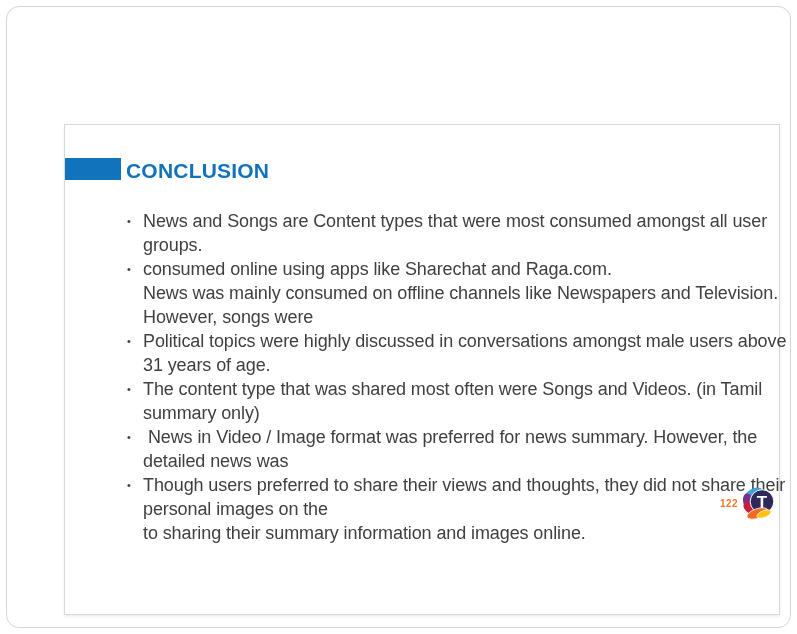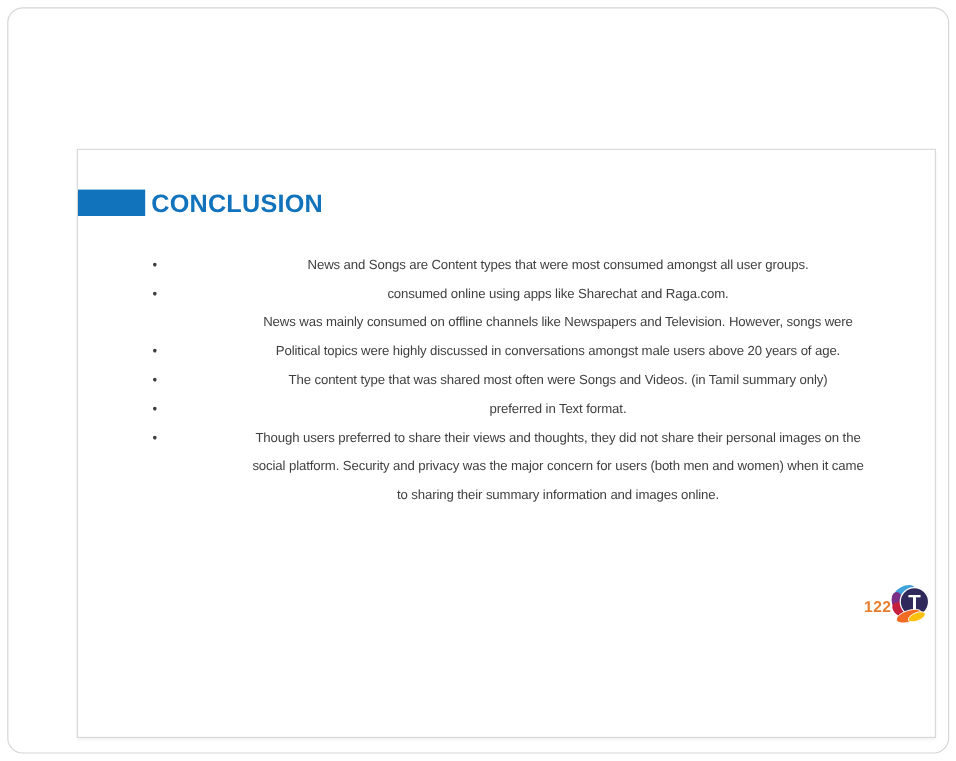--- a/index.html
+++ b/index.html
@@ -50,34 +50,33 @@
     align-items: flex-start;
   }
   .bullet-marker {
     flex: 0 0 16px;
     font-size: 11px;
     line-height: 24px;
     color: var(--body-text, #3f3f3f);
   }
   .bullet-text {
     flex: 1 1 auto;
-    font-size: 11px;
+    font-size: 18px;
     line-height: 24px;
     letter-spacing: -0.1px;
     color: var(--body-text, #3f3f3f);
-    text-align: center;
   }
   .bullet-line {
     display: block;
     white-space: pre-wrap;
   }
   .page-number {
     position: absolute;
     left: 655px; top: 373px;
-    font-size: 13px;
+    font-size: 10px;
     font-weight: bold;
     letter-spacing: 0.4px;
     color: var(--page-orange, #e87d2b);
   }
   .logo {
     position: absolute;
     left: 676px; top: 361px;
     width: 34px; height: 35px;
   }
 </style>
@@ -100,40 +99,39 @@
       <li class="bullet-item">
         <span class="bullet-marker">•</span>
         <div class="bullet-text">
           <span class="bullet-line">consumed online using apps like Sharechat and Raga.com.</span>
           <span class="bullet-line">News was mainly consumed on offline channels like Newspapers and Television. However, songs were</span>
         </div>
       </li>
       <li class="bullet-item">
         <span class="bullet-marker">•</span>
         <div class="bullet-text">
-          <span class="bullet-line">Political topics were highly discussed in conversations amongst male users above 20 years of age.</span>
+          <span class="bullet-line">Political topics were highly discussed in conversations amongst male users above 31 years of age.</span>
         </div>
       </li>
       <li class="bullet-item">
         <span class="bullet-marker">•</span>
         <div class="bullet-text">
           <span class="bullet-line">The content type that was shared most often were Songs and Videos. (in Tamil summary only)</span>
         </div>
       </li>
       <li class="bullet-item">
         <span class="bullet-marker">•</span>
         <div class="bullet-text">
-          <span class="bullet-line">preferred in Text format.</span>
+          <span class="bullet-line"> News in Video / Image format was preferred for news summary. However, the detailed news was</span>
         </div>
       </li>
       <li class="bullet-item">
         <span class="bullet-marker">•</span>
         <div class="bullet-text">
           <span class="bullet-line">Though users preferred to share their views and thoughts, they did not share their personal images on the</span>
-          <span class="bullet-line">social platform. Security and privacy was the major concern for users (both men and women) when it came</span>
           <span class="bullet-line">to sharing their summary information and images online.</span>
         </div>
       </li>
     </ul>
 
     <span class="page-number">122</span>
 
     <svg class="logo" viewBox="0 0 34 35" xmlns="http://www.w3.org/2000/svg">
       <ellipse cx="12.5" cy="8.5" rx="10" ry="5.8" transform="rotate(-28 12.5 8.5)" fill="#3FA3DA"></ellipse>
       <ellipse cx="7.5" cy="16" rx="5.2" ry="8.8" transform="rotate(-15 7.5 16)" fill="#7B3088"></ellipse>

